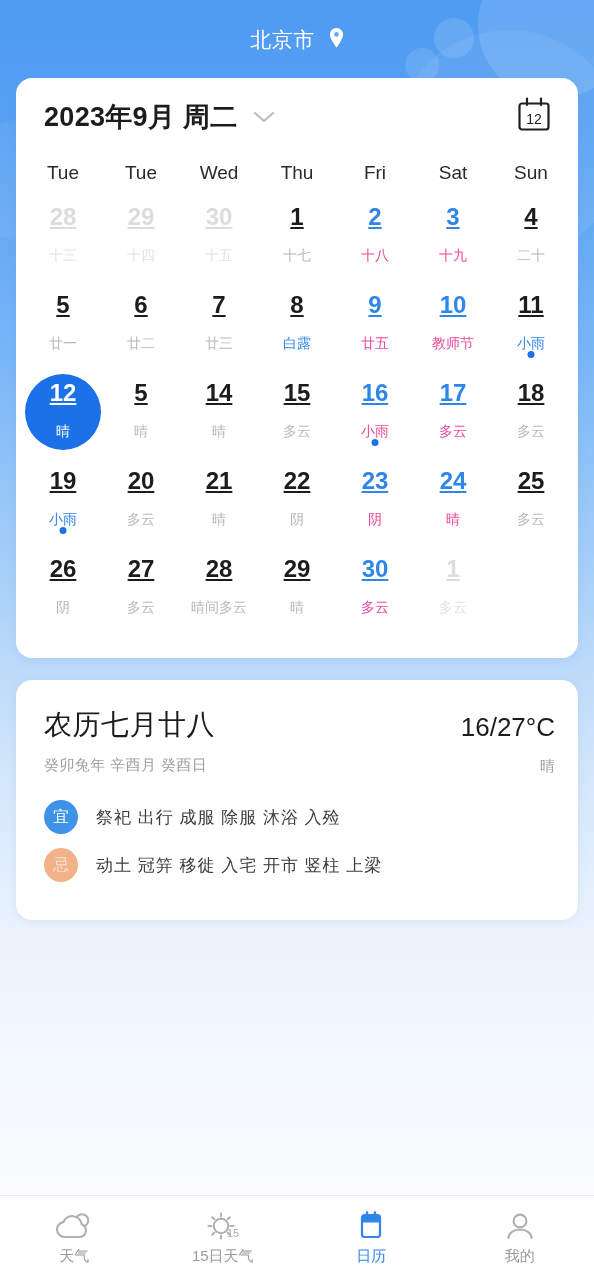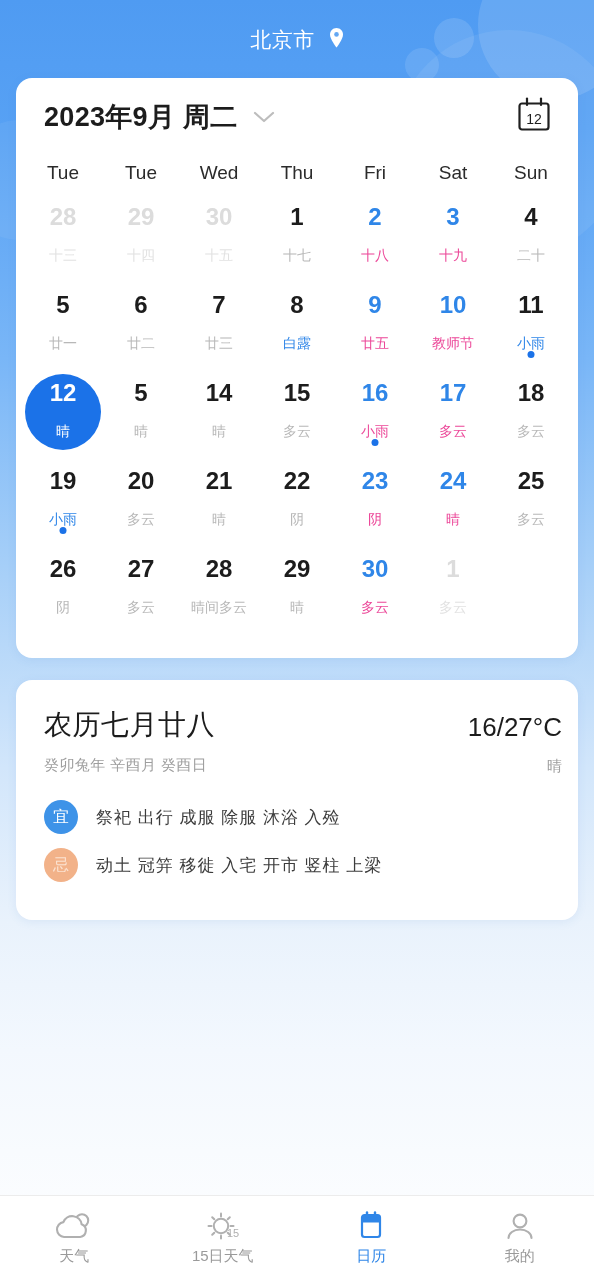--- a/index.html
+++ b/index.html
@@ -127,20 +127,21 @@
     padding-top: 8px;
     box-sizing: border-box;
   }
   .num {
     font-size: 24px;
     font-weight: bold;
     line-height: 26px;
     color: #1c1c1c;
     position: relative;
     z-index: 2;
+    text-decoration: underline;
   }
   .sub {
     font-size: 14px;
     line-height: 18px;
     margin-top: 16px;
     color: #b8b8b8;
     position: relative;
     z-index: 2;
     white-space: nowrap;
   }
@@ -173,21 +174,21 @@
     background: #1b72e8;
     z-index: 1;
   }
   .cell.selected .num,
   .cell.selected .sub { color: #ffffff; }
 
   
   .detail-card {
     top: 680px;
     height: 240px;
-    padding: 26px 16px 0 28px;
+    padding: 26px 23px 0 28px;
   }
   .detail-top {
     display: flex;
     align-items: flex-start;
     justify-content: space-between;
   }
   .lunar-main {
     font-size: 28px;
     color: #1c1c1c;
     letter-spacing: 0.5px;

